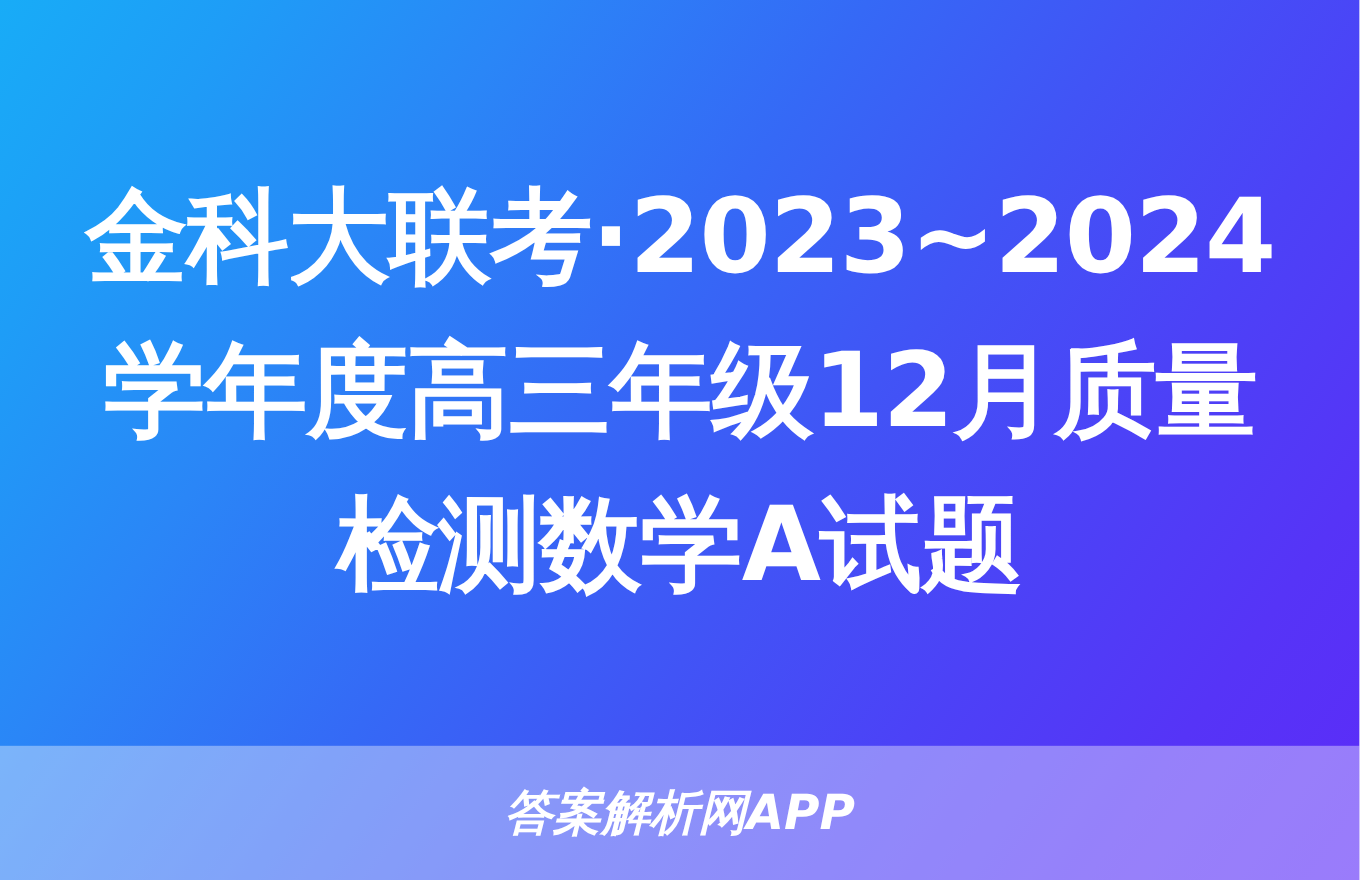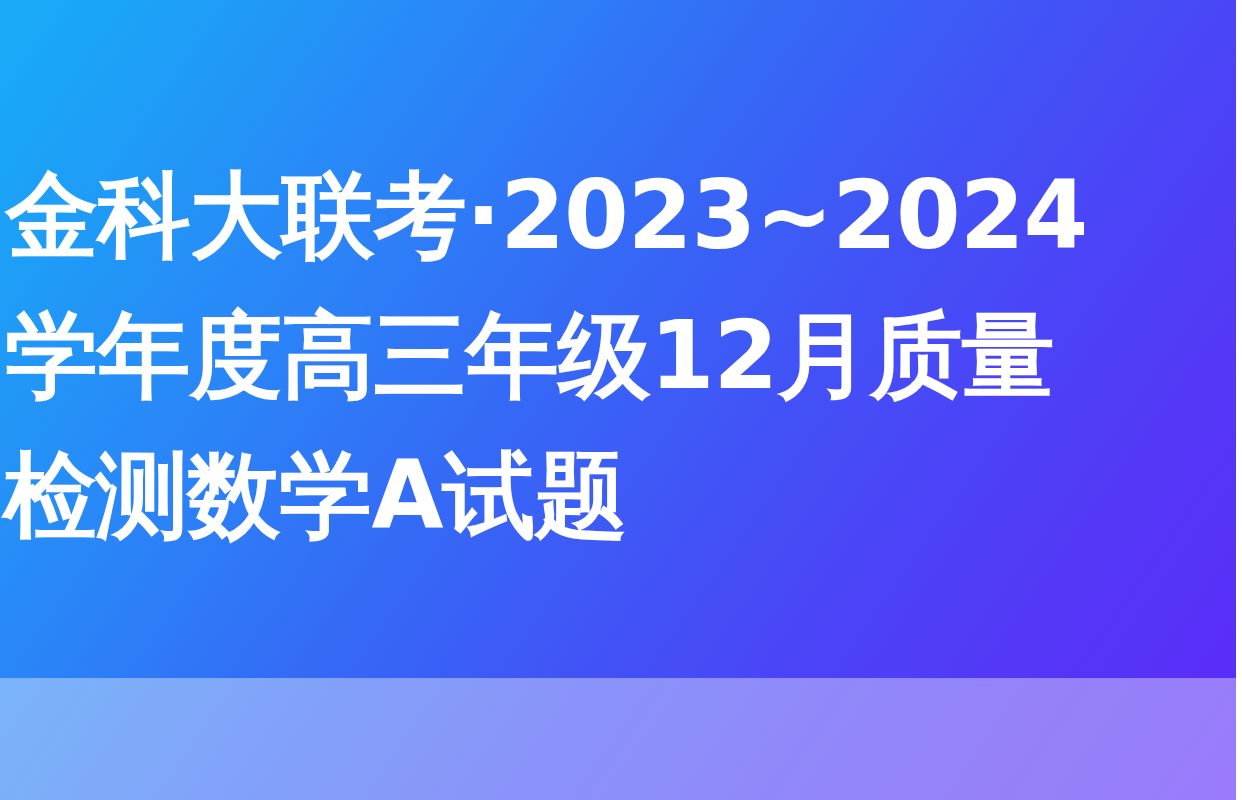--- a/index.html
+++ b/index.html
@@ -42,21 +42,21 @@
 
   
   .title-block {
     position: absolute;
     left: 0;
     top: 0;
     width: 1236px;
     height: 678px;
     display: flex;
     flex-direction: column;
-    align-items: flex-start;
+    align-items: center;
     justify-content: center;
     box-sizing: border-box;
     padding-top: 34px;
   }
 
   .title-line {
     color: #ffffff;
     font-family: "DejaVu Sans", "Liberation Sans", sans-serif;
     font-weight: 700;
     font-size: 94px;
@@ -112,16 +112,17 @@
 
   <div class="gradient-canvas"></div>
 
   <div class="title-block">
     <div class="title-line">金科大联考·2023~2024</div>
     <div class="title-line">学年度高三年级12月质量</div>
     <div class="title-line">检测数学A试题</div>
   </div>
 
   <div class="watermark-band"></div>
+  <div class="watermark-text">答案解析网APP</div>
 
   <div class="right-edge-strip"></div>
 
 </div>
 
 </body></html>

